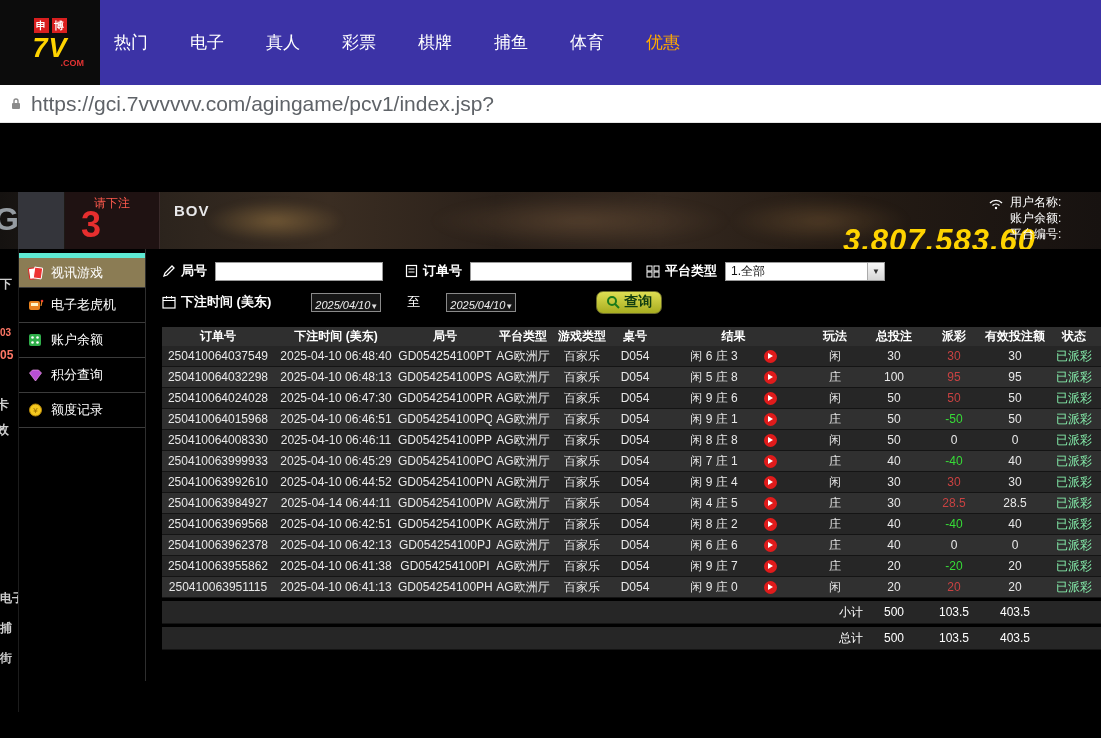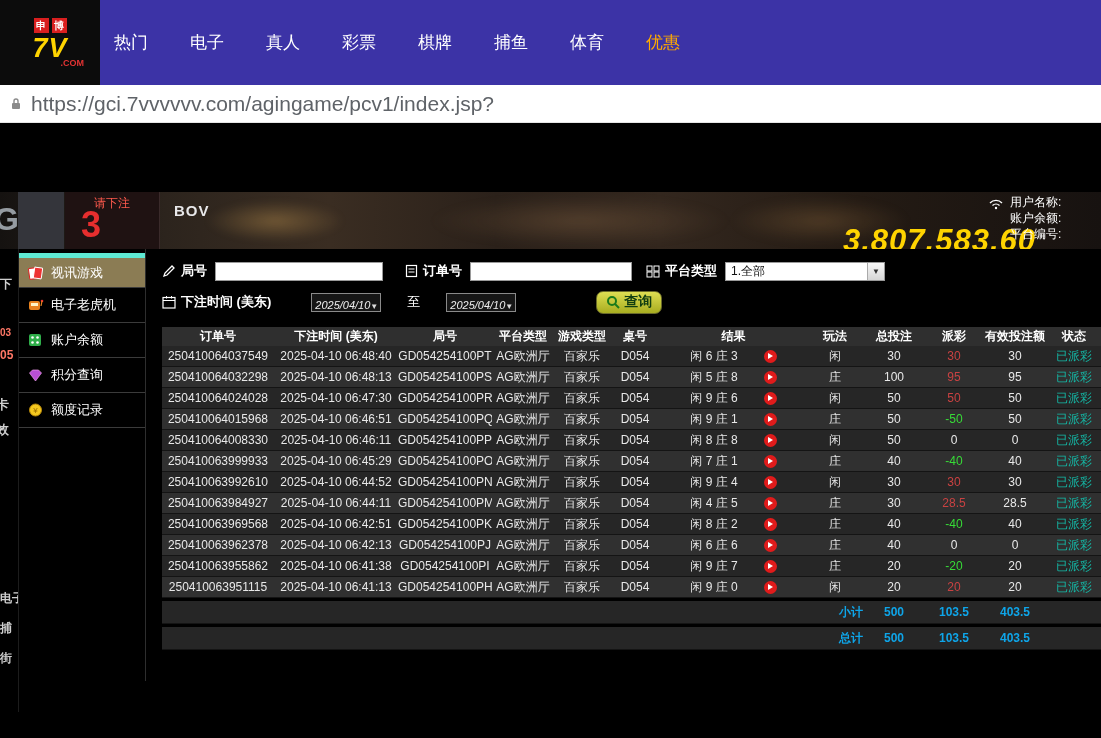--- a/index.html
+++ b/index.html
@@ -75,23 +75,23 @@
 .trow{height:21px;border-bottom:1px solid #141414;}
 .trow.odd{background:#262626;}
 .trow.even{background:#303030;}
 .cell{font-size:12px;color:#e8e8e8;text-align:center;white-space:nowrap;overflow:hidden;}
 .result-cell{display:flex;align-items:center;justify-content:center;gap:26px;}
 .play-btn{width:13px;height:13px;border-radius:50%;background:#e01b1b;display:inline-flex;align-items:center;justify-content:center;cursor:pointer;flex:0 0 auto;}
 .tri{width:0;height:0;border-left:5px solid #fff;border-top:3px solid transparent;border-bottom:3px solid transparent;margin-left:1px;}
 .pay-win{color:#c94242;}
 .pay-lose{color:#37db37;}
 .pay-tie{color:#e8e8e8;}
-.status-paid{color:#14b8a6;}
+.status-paid{color:#86efac;}
 .sumrow{background:#262626;height:23px;margin-top:3px;}
-.sumcell{color:#0ea5e9;font-weight:bold;}
+.sumcell{color:#ffffff;font-weight:normal;}
 .summary-label{text-align:right;}
 </style>
 </head>
 <body>
 
 <div class="screen">
 
   <header class="topnav">
     <div class="logo">
       <div class="logo-squares">
@@ -436,21 +436,21 @@
                     </span>
                   </div>
                   <div class="cell c7">闲</div>
                   <div class="cell c8">30</div>
                   <div class="cell c9 pay-win">30</div>
                   <div class="cell c10">30</div>
                   <div class="cell c11 status-paid">已派彩</div>
                 </div>
                 <div class="trow even">
                   <div class="cell c0">250410063984927</div>
-                  <div class="cell c1">2025-04-10 06:44:11</div>
+                  <div class="cell c1">2025-04-14 06:44:11</div>
                   <div class="cell c2">GD054254100PM</div>
                   <div class="cell c3">AG欧洲厅</div>
                   <div class="cell c4">百家乐</div>
                   <div class="cell c5">D054</div>
                   <div class="cell c6 result-cell">
                     <span>闲 4 庄 5</span>
                     <span class="play-btn">
                       <span class="tri"></span>
                     </span>
                   </div>

